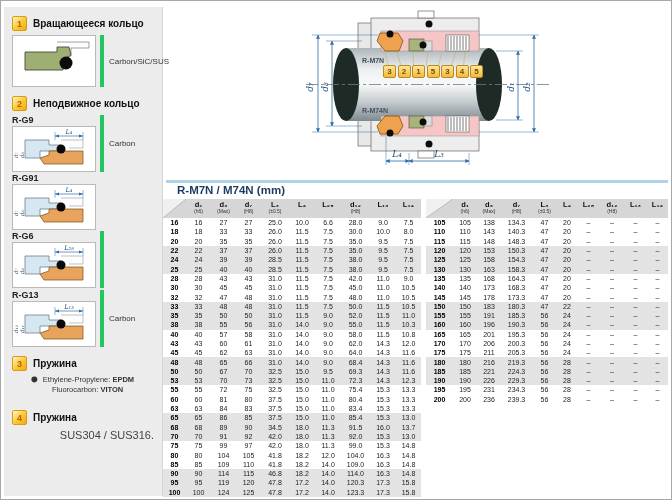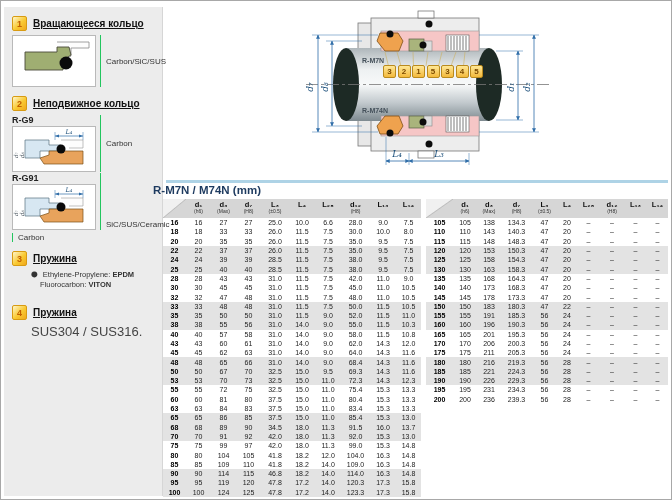--- a/index.html
+++ b/index.html
@@ -7,44 +7,44 @@
           background:#fff; font-family:"Liberation Sans",sans-serif; overflow:hidden; }
 
   
   .sidebar { position:absolute; left:3px; top:6px; width:158px; height:489px;
              background:#ececec; border-right:1px solid #d6d6d6; }
   .sb-head { display:flex; align-items:center; gap:6px; margin:9px 8px 4px 8px; }
   .badge { width:13px; height:13px; flex:0 0 13px;
            background:linear-gradient(135deg,#fff6c9 0%,#f9c931 55%,#f0a81c 100%);
            border:1px solid #d89b12; border-radius:2px; color:#c25e00;
            font-size:9px; font-weight:bold; display:flex; align-items:center; justify-content:center; }
-  .sb-title { font-size:10px; font-weight:bold; color:#111; white-space:nowrap;text-decoration:underline; }
+  .sb-title { font-size:10px; font-weight:bold; color:#111; white-space:nowrap; }
   .ring-row { display:flex; margin:0 4px 1px 8px; }
   .ring-left { width:88px; flex:0 0 88px; }
   .ring-name { font-size:9px; font-weight:bold; color:#222; margin-bottom:1px; }
   .ring-box { width:82px; background:#fff; border:1px solid #b9b9b9; }
-  .ring-mat { flex:1; font-size:8px; color:#333; border-left:1px solid #22c55e;
+  .ring-mat { flex:1; font-size:8px; color:#333; border-left:4px solid #22c55e;
               padding-left:5px; display:flex; align-items:center; }
   .rings .ring-row:nth-child(2) .ring-mat { align-items:flex-end; padding-bottom:1px; }
   .spec-line { margin:1px 8px 0 27px; font-size:7.5px; color:#333; }
   .bullet-icon { font-size:6px; margin-right:3px; vertical-align:1px; }
-  .sb-note { margin:2px 8px 0 27px; font-size:13px; color:#444; }
+  .sb-note { margin:2px 8px 0 27px; font-size:11px; color:#444;text-align:right; }
 
   
   .main-svg { position:absolute; left:165px; top:2px; }
   .callouts { position:absolute; left:382px; top:64px; display:flex; gap:1.5px; }
   .callout { width:11px; height:11px;
              background:linear-gradient(180deg,#ffe896,#f3b93c);
              border:1px solid #b98a1e; border-radius:2px; font-size:8px; font-weight:bold;
              color:#7c4a00; display:flex; align-items:center; justify-content:center; }
   .dim-label { font-style:italic; font-family:"DejaVu Serif",serif; font-size:9px; fill:#1c4f7a; }
   .shaft-label { font-size:7px; font-weight:bold; fill:#44505a; font-family:"Liberation Sans",sans-serif; }
 
   .sep { position:absolute; left:165px; top:179px; width:502px; height:3px; background:#aed3e6; }
-  .tbl-title { position:absolute; left:152px; top:183px; margin:0;
+  .tbl-title { position:absolute; left:176px; top:183px; margin:0;
                font-size:11.5px; font-weight:bold; color:#1d3a5f;text-align:right; }
 
   
   .dtable { position:absolute; top:198px; border-collapse:collapse; table-layout:fixed; }
   .t-left  { left:162px; width:258px; }
   .t-right { left:425px; width:242px; }
   .dtable th, .dtable td { padding:0; text-align:center; overflow:hidden; white-space:nowrap; }
   .dtable thead th { background:#d6d6d6; height:17px; vertical-align:top; padding-top:2px; }
   .dtable thead th.corner { background:linear-gradient(to bottom right,#f0f0f0 47%,#bdbdbd 50%,#d6d6d6 53%); }
   .h-sym  { font-size:7.5px; font-weight:bold; color:#111; line-height:8px; }
@@ -121,42 +121,79 @@
           <text class="mini-dim" x="56" y="7" text-anchor="middle">L₄</text>
           <path d="M48,13 L70,13 L70,21 L56,21" fill="#fdfdfd" stroke="#999" stroke-width="0.6"></path>
           <path d="M12,13 L36,13 L36,18 L48,18 L48,24 L27,24 L27,31 L12,31 Z" fill="#d7e7f2" stroke="#56707f" stroke-width="0.7"></path>
           <path d="M36,24 L70,24 L70,37 L31,37 L27,31 L36,28 Z" fill="#e8a35c" stroke="#7a4e14" stroke-width="0.7"></path>
           <circle cx="48" cy="22" r="4.5" fill="#0a0a0a"></circle>
           <text class="mini-dim-sm" transform="rotate(-90 5 31)" x="5" y="31">d₇</text>
           <text class="mini-dim-sm" transform="rotate(-90 11 31)" x="11" y="31">d₈</text>
         </svg>
       </div>
     </div>
-    <div class="ring-mat">SiC/SUS/Ceramic</div>
   </div>
         <div class="ring-row">
+    <div class="ring-left">
+      <div class="ring-name">R-G6</div>
+      <div class="ring-box">
+        <svg width="82" height="40" viewBox="0 0 82 40">
+          <line x1="42" y1="9" x2="70" y2="9" stroke="#2f6da8" stroke-width="0.7"></line>
+          <path d="M42,9 l4,-1.5 v3 z" fill="#2f6da8"></path>
+                <path d="M70,9 l-4,-1.5 v3 z" fill="#2f6da8"></path>
+          <line x1="42" y1="5" x2="42" y2="13" stroke="#2f6da8" stroke-width="0.5"></line>
+          <line x1="70" y1="5" x2="70" y2="13" stroke="#2f6da8" stroke-width="0.5"></line>
+          <text class="mini-dim" x="56" y="7" text-anchor="middle">L₂₈</text>
+          <path d="M48,13 L70,13 L70,21 L56,21" fill="#fdfdfd" stroke="#999" stroke-width="0.6"></path>
+          <path d="M12,13 L36,13 L36,18 L48,18 L48,24 L27,24 L27,31 L12,31 Z" fill="#d7e7f2" stroke="#56707f" stroke-width="0.7"></path>
+          <path d="M36,24 L70,24 L70,37 L31,37 L27,31 L36,28 Z" fill="#e8a35c" stroke="#7a4e14" stroke-width="0.7"></path>
+          <circle cx="48" cy="22" r="4.5" fill="#0a0a0a"></circle>
+          <text class="mini-dim-sm" transform="rotate(-90 5 31)" x="5" y="31">d₇</text>
+          <text class="mini-dim-sm" transform="rotate(-90 11 31)" x="11" y="31">d₈</text>
+        </svg>
+      </div>
+    </div>
     <div class="ring-mat"></div>
   </div>
         <div class="ring-row">
   </div>
         <div class="ring-row">
+    <div class="ring-left">
+      <div class="ring-name">R-G13</div>
+      <div class="ring-box">
+        <svg width="82" height="40" viewBox="0 0 82 40">
+          <line x1="42" y1="9" x2="70" y2="9" stroke="#2f6da8" stroke-width="0.7"></line>
+          <path d="M42,9 l4,-1.5 v3 z" fill="#2f6da8"></path>
+                <path d="M70,9 l-4,-1.5 v3 z" fill="#2f6da8"></path>
+          <line x1="42" y1="5" x2="42" y2="13" stroke="#2f6da8" stroke-width="0.5"></line>
+          <line x1="70" y1="5" x2="70" y2="13" stroke="#2f6da8" stroke-width="0.5"></line>
+          <text class="mini-dim" x="56" y="7" text-anchor="middle">L₁₃</text>
+          <path d="M48,13 L70,13 L70,21 L56,21" fill="#fdfdfd" stroke="#999" stroke-width="0.6"></path>
+          <path d="M12,13 L36,13 L36,18 L48,18 L48,24 L27,24 L27,31 L12,31 Z" fill="#d7e7f2" stroke="#56707f" stroke-width="0.7"></path>
+          <path d="M36,24 L70,24 L70,37 L31,37 L27,31 L36,28 Z" fill="#e8a35c" stroke="#7a4e14" stroke-width="0.7"></path>
+          <circle cx="48" cy="22" r="4.5" fill="#0a0a0a"></circle>
+          <text class="mini-dim-sm" transform="rotate(-90 5 31)" x="5" y="31">d₁₂</text>
+          <text class="mini-dim-sm" transform="rotate(-90 11 31)" x="11" y="31">d₁₁</text>
+        </svg>
+      </div>
+    </div>
     <div class="ring-mat">Carbon</div>
   </div>
       </div>
 
     <div class="sb-head">
       <span class="badge">3</span>
       <span class="sb-title">Пружина</span>
     </div>
     <div class="spec-line">
       <span class="bullet-icon">⬤</span>
       <span>Ethylene-Propylene:</span>
       <b>EPDM</b>
     </div>
-    <div class="spec-line" style="margin-left:36px">
+    <div class="spec-line" style="margin-left:48px">
       <span>Fluorocarbon:</span>
       <b>VITON</b>
     </div>
 
     <div class="sb-head" style="margin-top:16px">
       <span class="badge">4</span>
       <span class="sb-title">Пружина</span>
     </div>
     <div class="sb-note">SUS304 / SUS316.</div>
 

